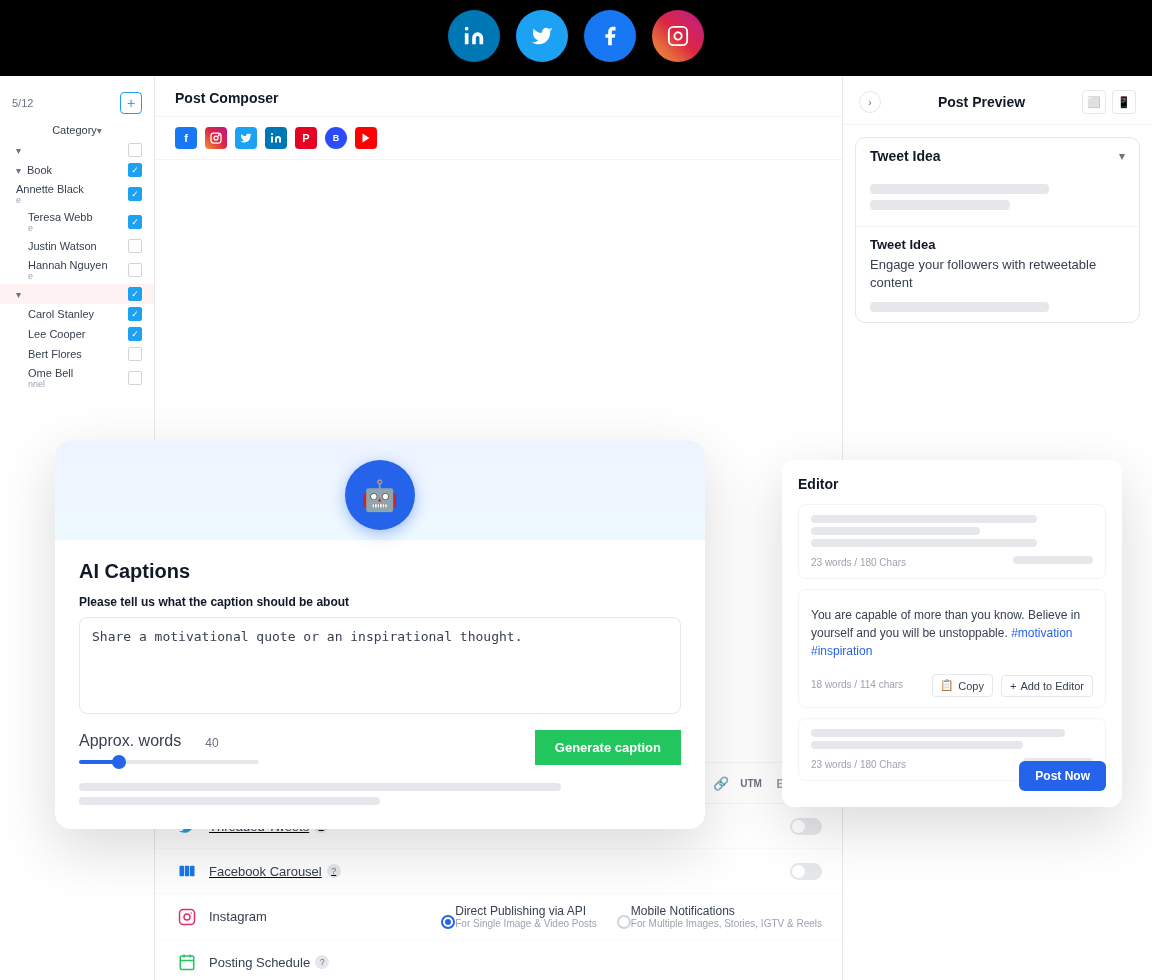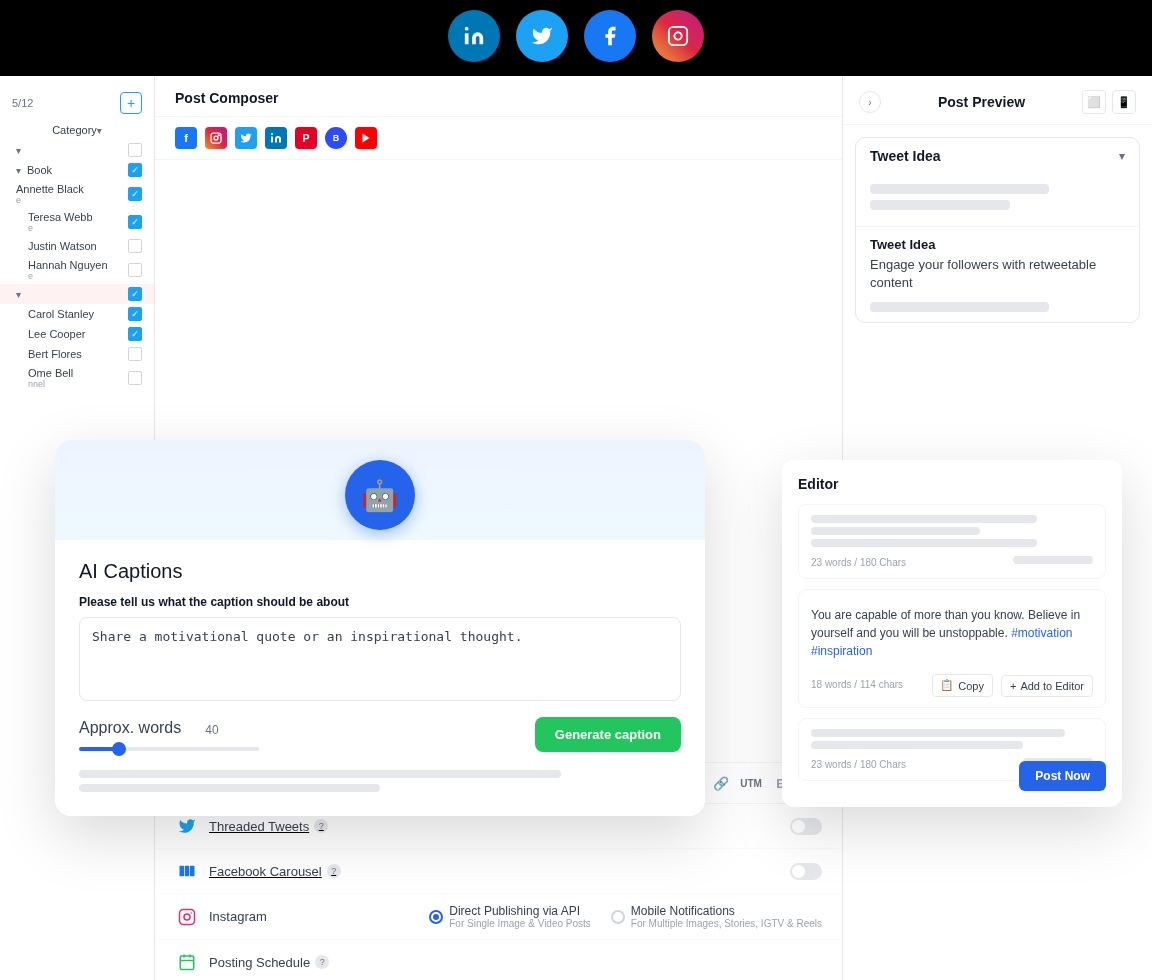--- a/index.html
+++ b/index.html
@@ -343,22 +343,21 @@
     }
 
     .instagram-options {
       display: flex;
       align-items: center;
       gap: 20px;
     }
 
     .radio-option {
       display: flex;
-      align-items: center;
-      gap: 6px;
+      align-items: flex-end;
       cursor: pointer;
     }
 
     .radio-circle {
       width: 14px;
       height: 14px;
       border-radius: 50%;
       border: 2px solid #d1d5db;
       margin-top: 1px;
       flex-shrink: 0;
@@ -545,41 +544,41 @@
       align-items: center;
       justify-content: center;
       color: white;
       font-size: 30px;
       margin-bottom: 10px;
       box-shadow: 0 4px 15px rgba(37,99,235,0.4);
     }
 
     .ai-captions-title {
       font-size: 20px;
-      font-weight: 400;
+      font-weight: 700;
       color: #111827;
       margin-bottom: 16px;
     }
 
     .ai-captions-form {
       background: white;
       border-radius: 0 0 16px 16px;
       padding: 20px 24px 24px;
     }
 
     .ai-form-label {
       font-size: 12px;
       font-weight: 600;
       color: #0f172a;
       margin-bottom: 8px;
     }
 
     .ai-form-textarea {
       width: 100%;
-      height: 84px;
+      height: 97px;
       border: 1px solid #e5e7eb;
       border-radius: 8px;
       padding: 10px 12px;
       font-size: 13px;
       color: #374151;
       resize: none;
       line-height: 1.4;
       background: white;
     }
 
@@ -627,21 +626,21 @@
 
     .ai-words-count {
       font-size: 12px;
       color: #6b7280;
     }
 
     .generate-btn {
       background: #22C55E;
       color: white;
       border: none;
-      border-radius: 8px;
+      border-radius: 0;
       padding: 10px 20px;
       font-size: 13px;
       font-weight: 600;
       cursor: pointer;
     }
 
     
     .results-panel {
       position: absolute;
       right: 30px;

